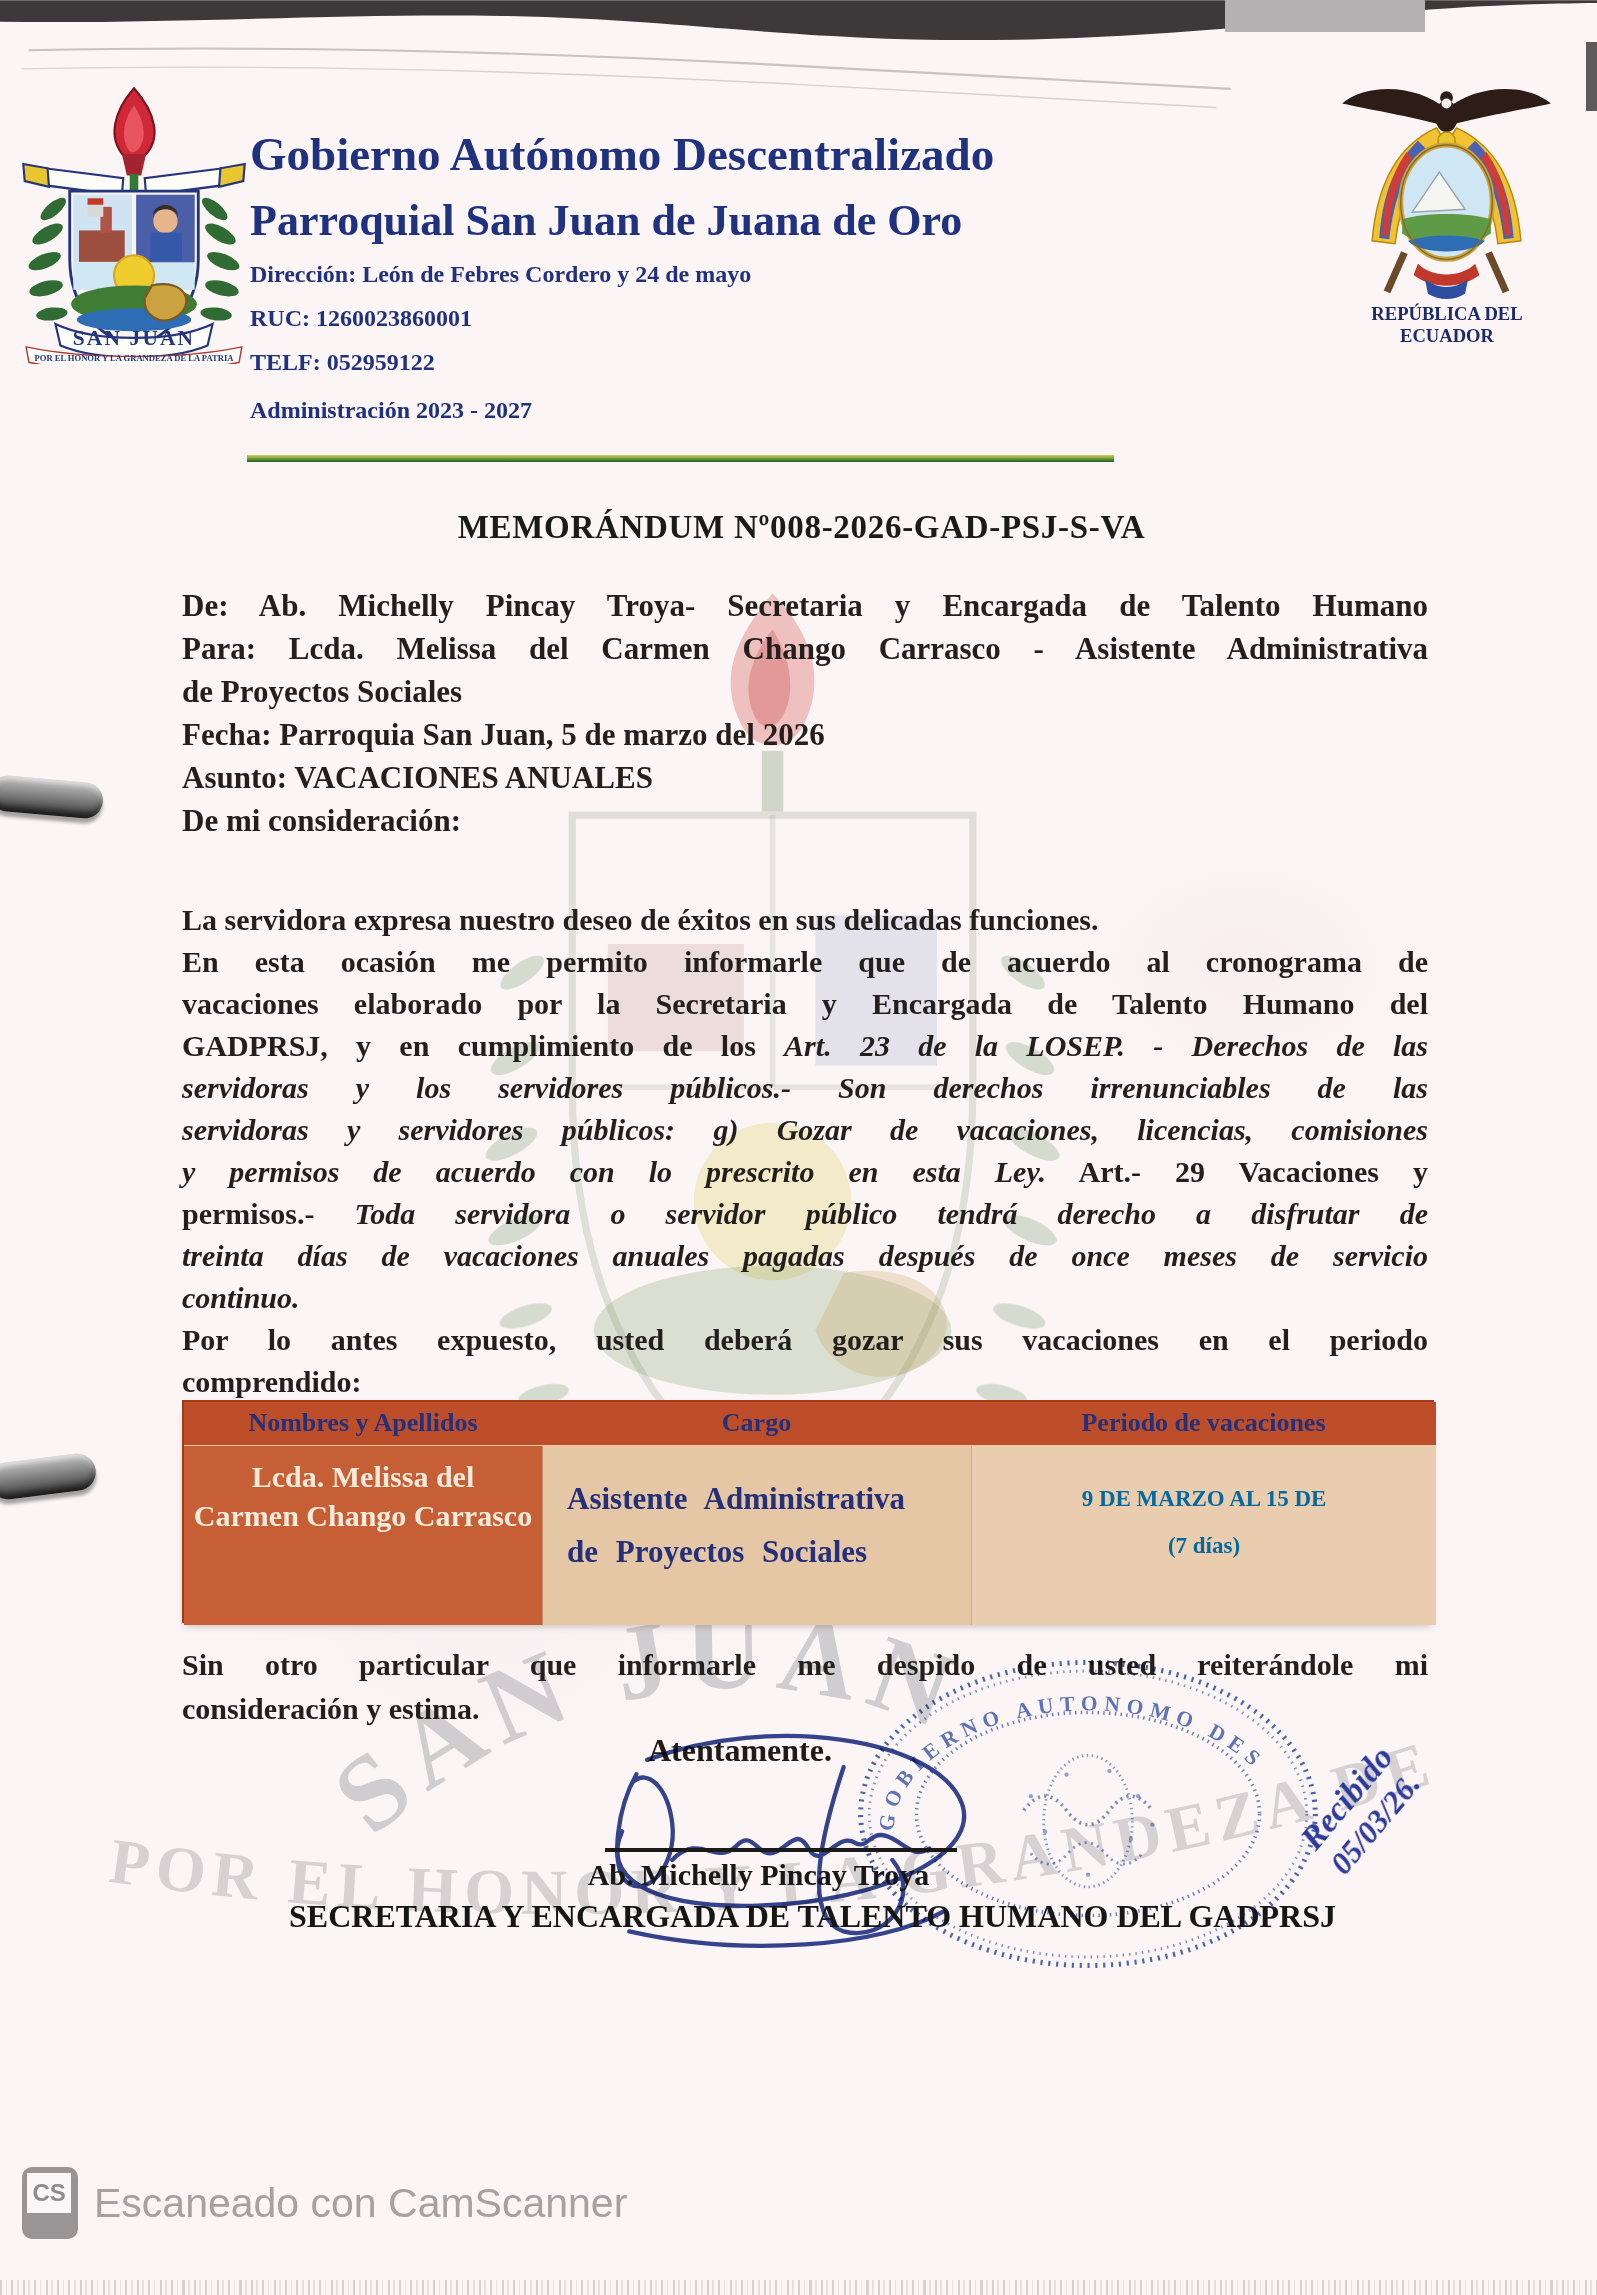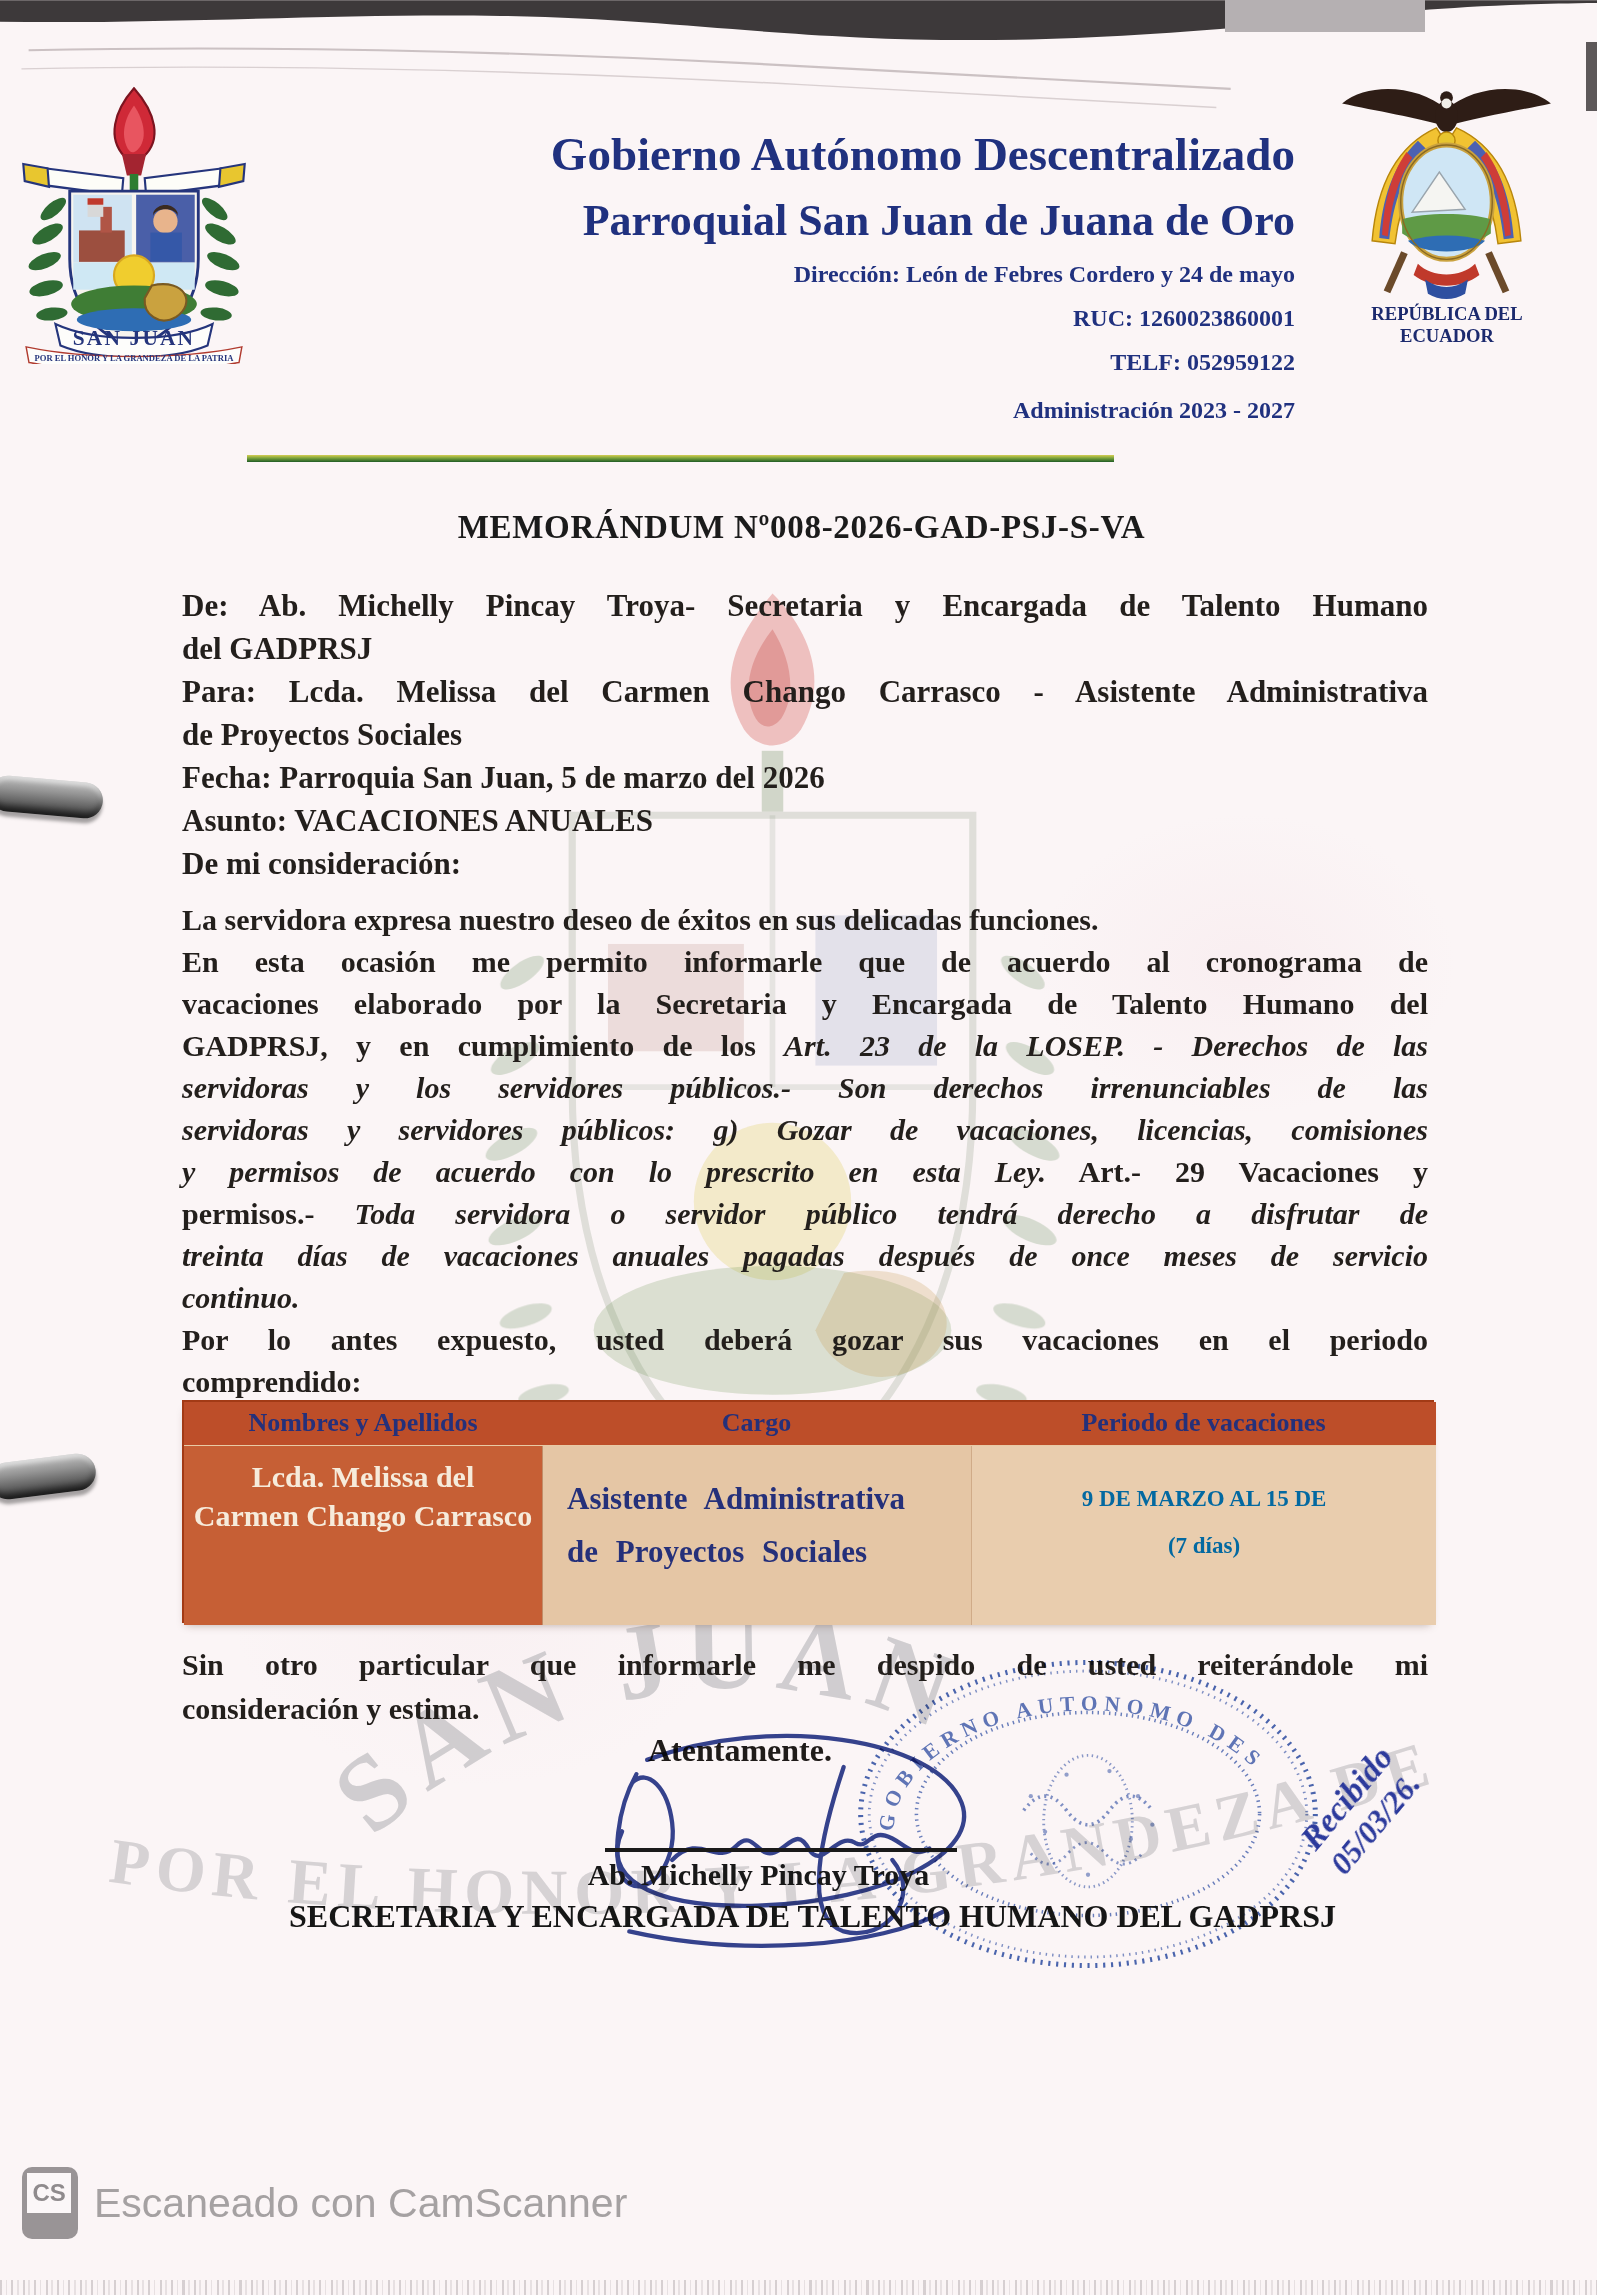--- a/index.html
+++ b/index.html
@@ -4,21 +4,21 @@
 <style>
   html,body{margin:0;padding:0;background:#888;}
   #page{position:relative;width:1597px;height:2295px;overflow:hidden;
     background-color:#fbf5f6;
     background-image:
       radial-gradient(301px 215px at 78% 42%, rgba(236,196,206,.14), transparent 70%),
       radial-gradient(358px 258px at 30% 70%, rgba(230,200,210,.10), transparent 70%);
     font-family:"Liberation Serif","DejaVu Serif",serif;}
   .abs{position:absolute;}
   
-  .hdr-title{left:250px;top:120px;width:1045px;text-align:right;color:#20317f;font-weight:700;}
+  .hdr-title{left:250px;top:120px;width:1045px;text-align:left;color:#20317f;font-weight:700;}
   .ht1{font-size:47px;line-height:69px;}
   .ht2{font-size:44px;line-height:63px;}
   .ht3{font-size:24px;line-height:44px;}
   .green-rule{left:247px;top:455px;width:867px;height:7.2px;
     background:linear-gradient(180deg,#d6ce52 0%,#7aa23c 45%,#1f5c25 100%);}
   .rep-caption{left:1329px;top:303px;width:236px;text-align:center;font-size:18.6px;font-weight:700;color:#1c2a6e;}
   
   .memo-title{left:179px;top:509px;width:1245px;text-align:center;font-size:33px;font-weight:700;color:#1b1b1b;letter-spacing:0.7px;}
   .body-block{left:182px;width:1246px;color:#231f1c;font-weight:700;}
   .intro{top:584px;font-size:31px;}
@@ -190,21 +190,20 @@
     <div class="ht3">RUC: 1260023860001</div>
     <div class="ht3">TELF: 052959122</div>
     <div class="ht3" style="margin-top:4.3px">Administración 2023 - 2027</div>
   </div>
   <div class="abs green-rule"></div>
 
   <div class="abs memo-title">MEMORÁNDUM Nº008-2026-GAD-PSJ-S-VA</div>
 
   <div class="abs body-block intro">
     <div class="line j">De: Ab. Michelly Pincay Troya- Secretaria y Encargada de Talento Humano</div>
-    <div class="line">del GADPRSJ</div>
     <div class="line j">Para: Lcda. Melissa del Carmen Chango Carrasco - Asistente Administrativa</div>
     <div class="line">de Proyectos Sociales</div>
     <div class="line">Fecha: Parroquia San Juan, 5 de marzo del 2026</div>
     <div class="line">Asunto: VACACIONES ANUALES</div>
     <div class="line">De mi consideración:</div>
   </div>
 
   <div class="abs body-block paras">
     <div class="line">La servidora expresa nuestro deseo de éxitos en sus delicadas funciones.</div>
     <div class="line j">En esta ocasión me permito informarle que de acuerdo al cronograma de</div>

